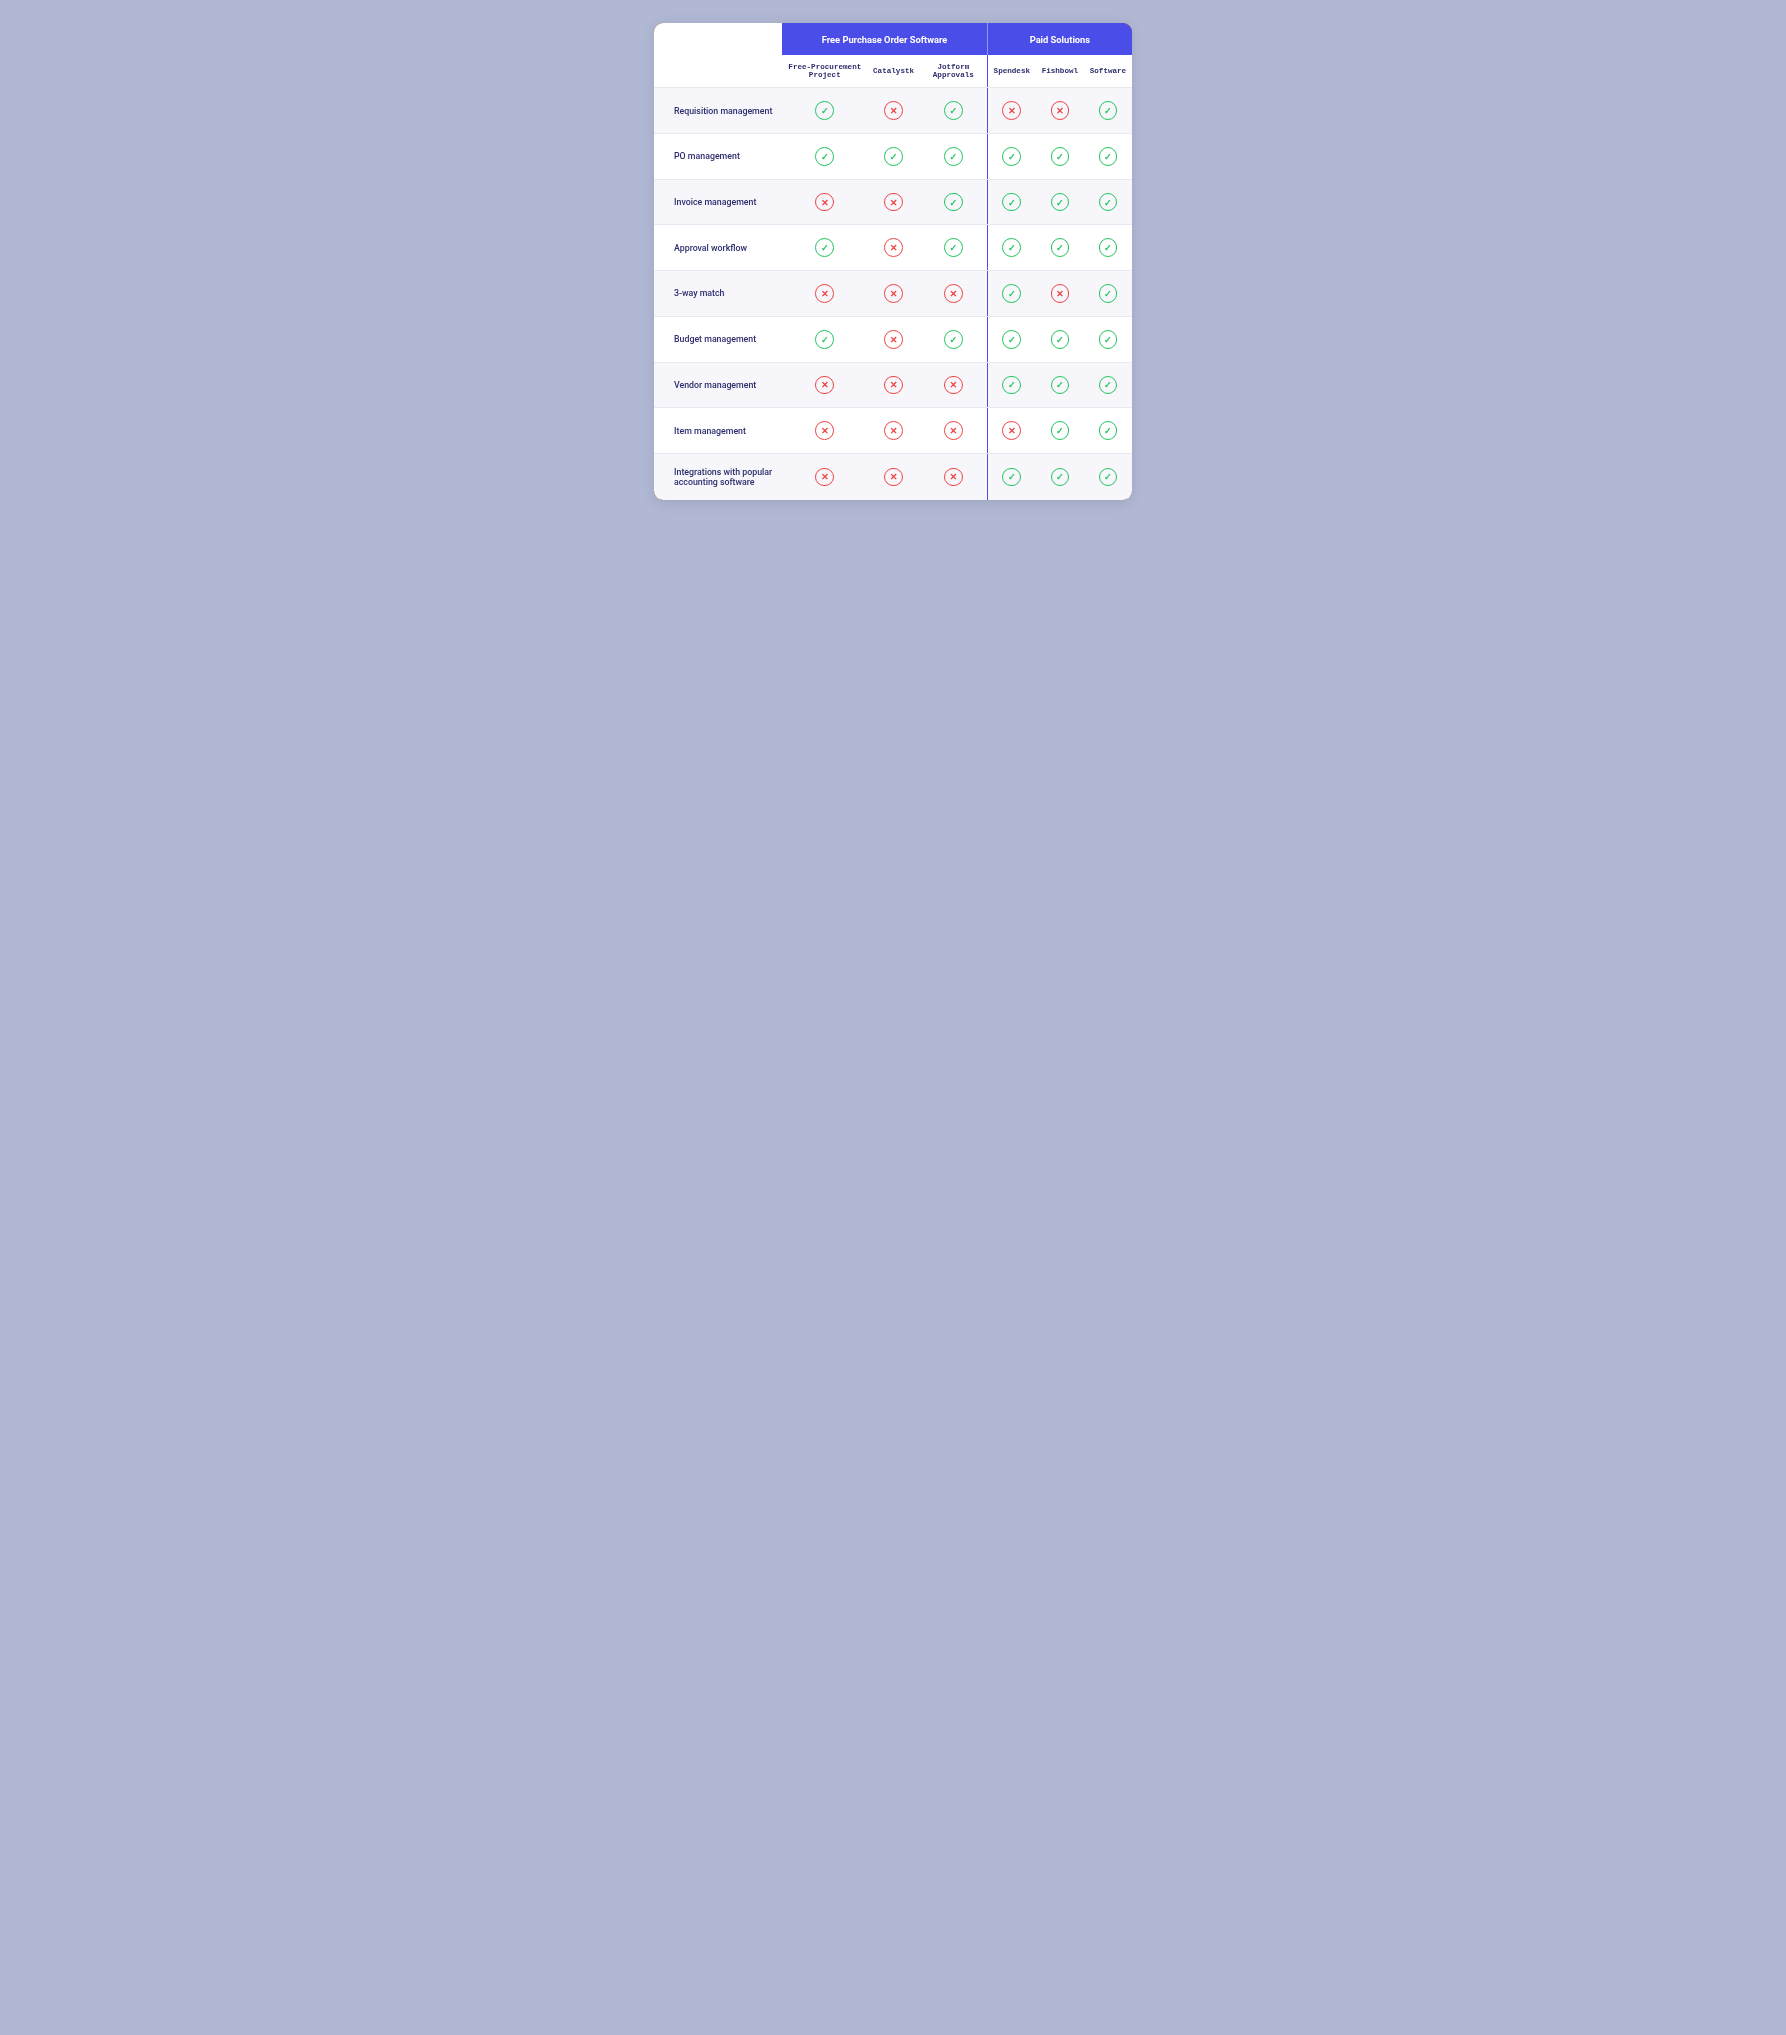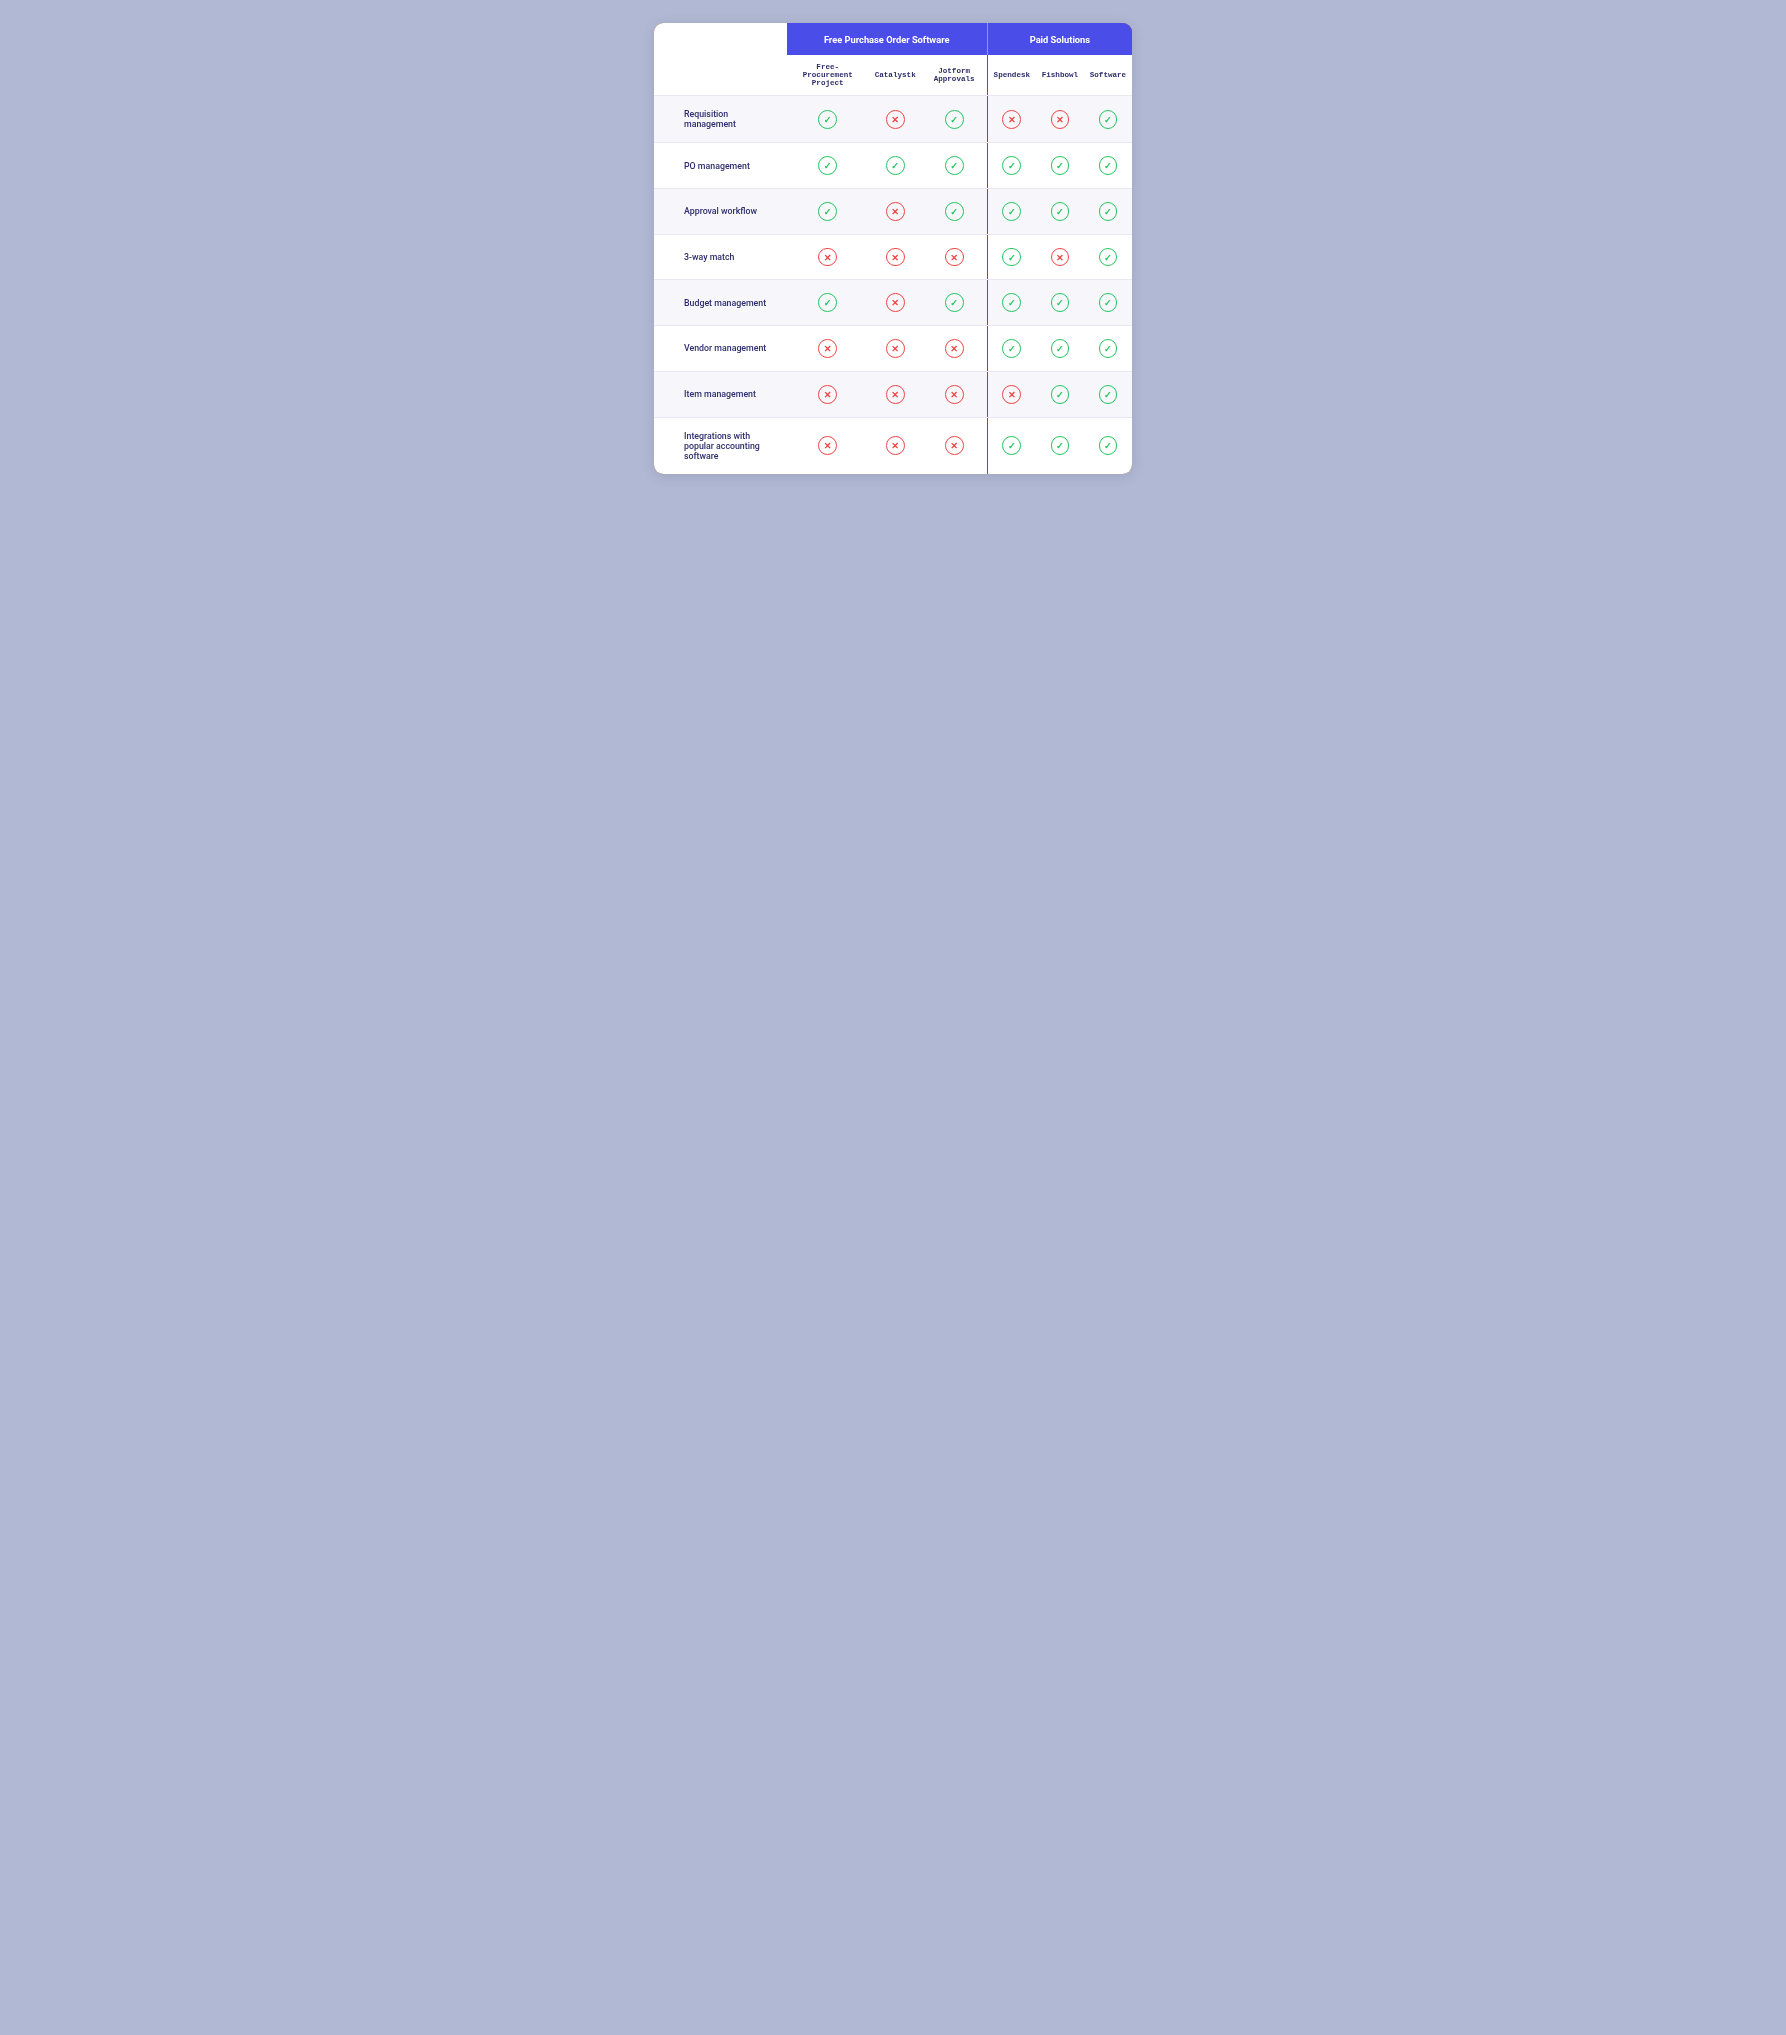--- a/index.html
+++ b/index.html
@@ -74,21 +74,21 @@
       color: #2d2d6e;
       border-bottom: 0.6px solid #e8e8f4;
     }
 
     .data-row:last-child td {
       border-bottom: none;
     }
 
     .data-row td.feature-name {
       text-align: left;
-      padding-left: 30px;
+      padding-left: 20px;
       font-size: 8.8px;
       font-weight: 500;
       color: #2d2d6e;
     }
 
     .data-row:nth-child(odd) td {
       background-color: #f7f7fb;
     }
 
     .data-row:nth-child(even) td {
@@ -168,20 +168,29 @@
         <tr class="data-row">
           <td class="feature-name">PO management</td>
           <td><span class="icon-check"></span></td>
           <td><span class="icon-check"></span></td>
           <td><span class="icon-check"></span></td>
           <td class="divider-col"><span class="icon-check"></span></td>
           <td><span class="icon-check"></span></td>
           <td><span class="icon-check"></span></td>
         </tr>
         <tr class="data-row">
+          <td class="feature-name">Invoice management</td>
+          <td><span class="icon-cross"></span></td>
+          <td><span class="icon-cross"></span></td>
+          <td><span class="icon-check"></span></td>
+          <td class="divider-col"><span class="icon-check"></span></td>
+          <td><span class="icon-check"></span></td>
+          <td><span class="icon-check"></span></td>
+        </tr>
+        <tr class="data-row">
           <td class="feature-name">Approval workflow</td>
           <td><span class="icon-check"></span></td>
           <td><span class="icon-cross"></span></td>
           <td><span class="icon-check"></span></td>
           <td class="divider-col"><span class="icon-check"></span></td>
           <td><span class="icon-check"></span></td>
           <td><span class="icon-check"></span></td>
         </tr>
         <tr class="data-row">
           <td class="feature-name">3-way match</td>

